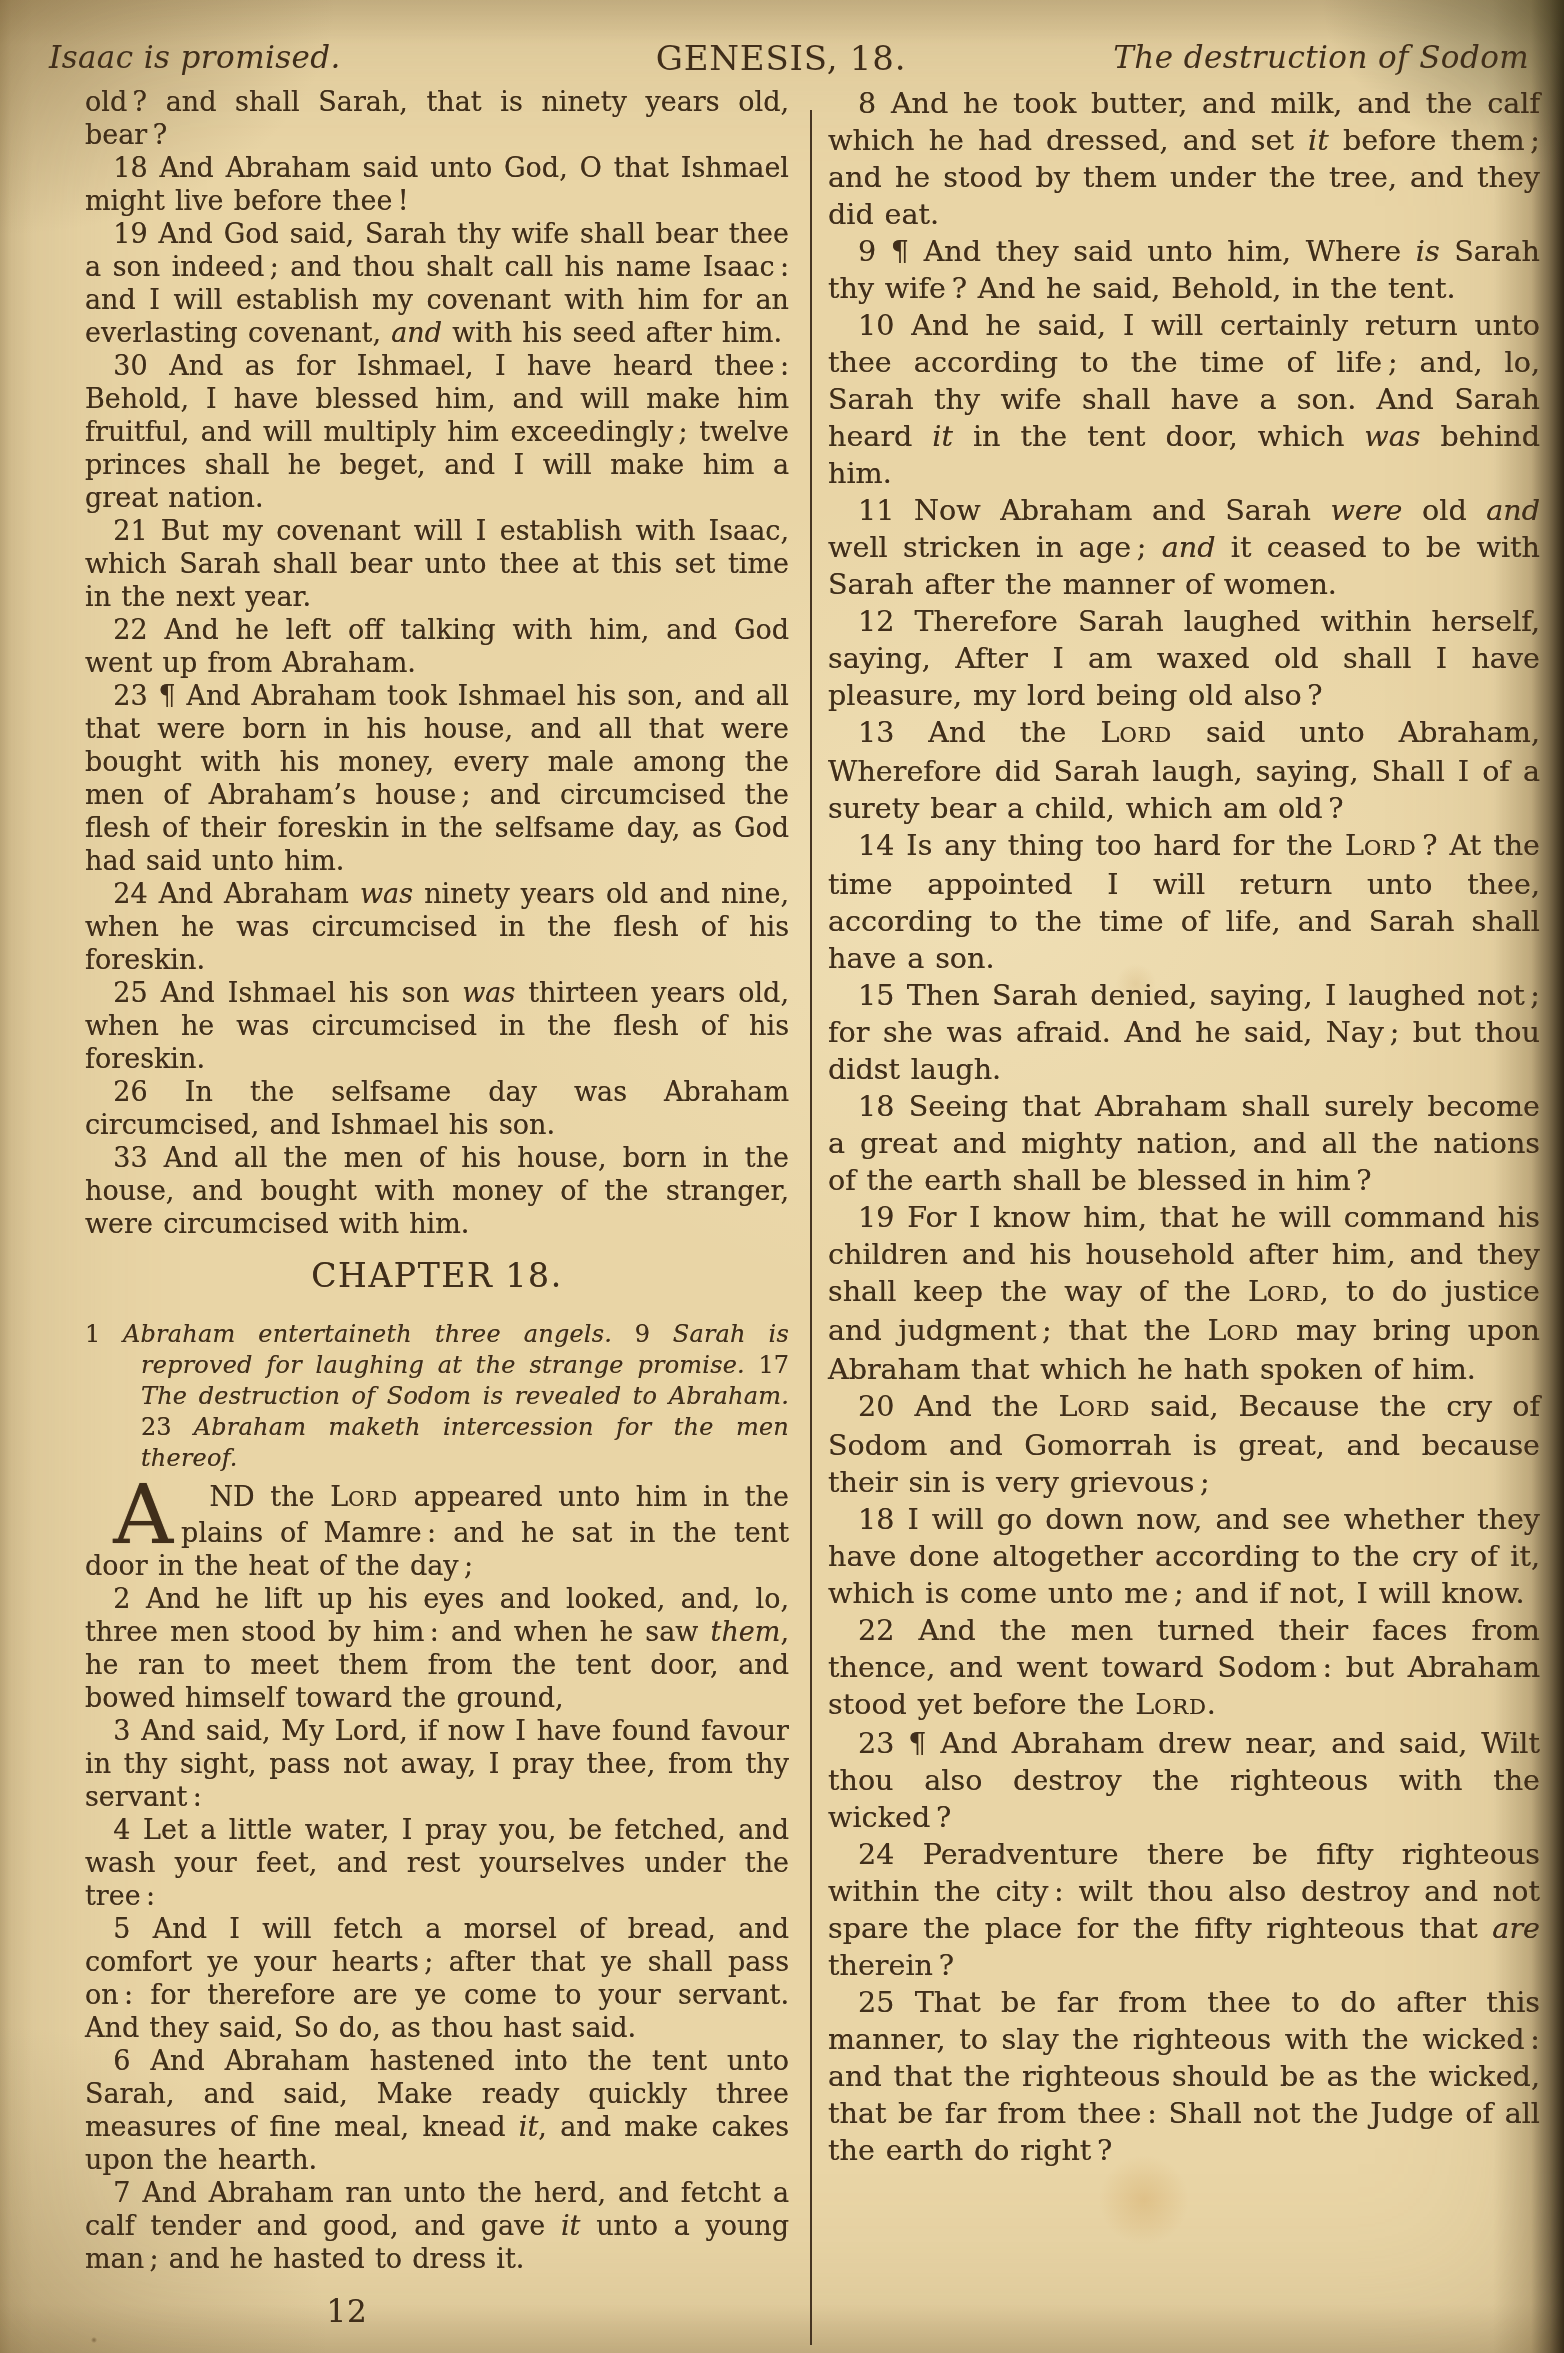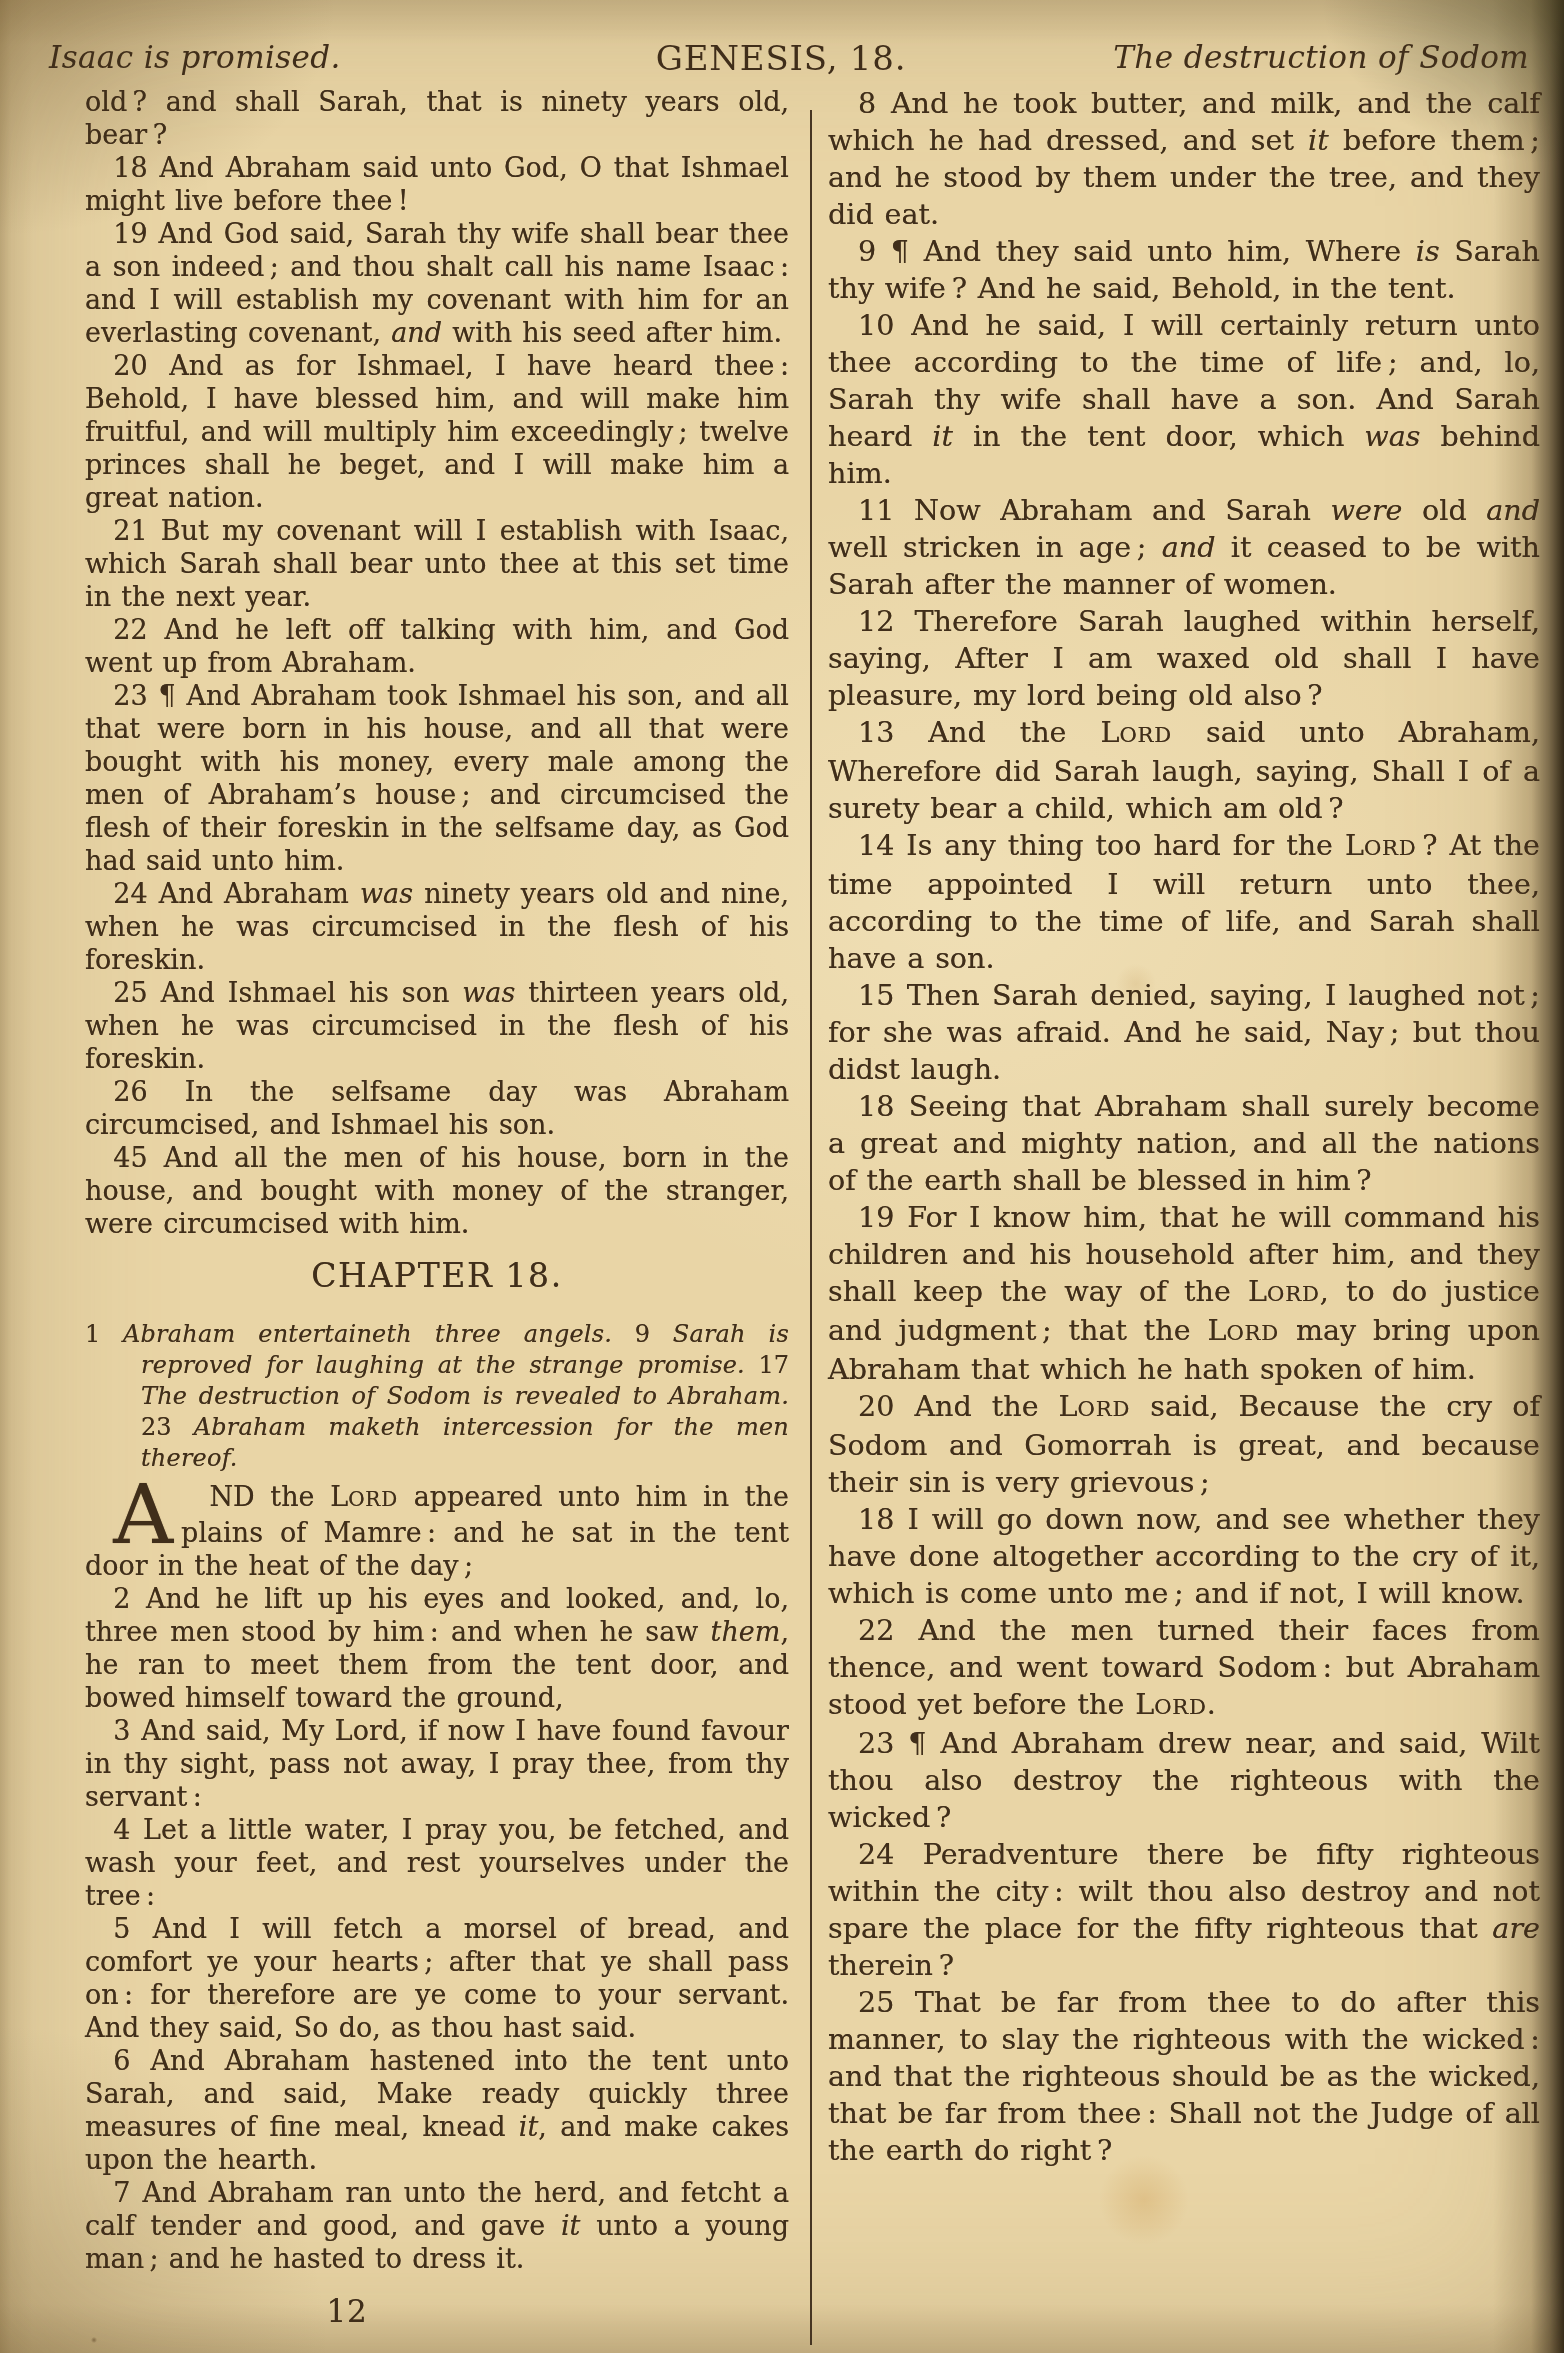--- a/index.html
+++ b/index.html
@@ -78,28 +78,28 @@
     <div class="rh-right">The destruction of Sodom</div>
   </div>
 
   <div class="divider"></div>
 
   <div class="columns">
     <div class="col col-left">
         <p class="verse noindent">old ? and shall Sarah, that is ninety years old, bear ?</p>
         <p class="verse">18 And Abraham said unto God, O that Ishmael might live before thee !</p>
         <p class="verse">19 And God said, Sarah thy wife shall bear thee a son indeed ; and thou shalt call his name Isaac : and I will establish my covenant with him for an everlasting covenant, <em>and</em> with his seed after him.</p>
-        <p class="verse">20 And as for Ishmael, I have heard thee : Behold, I have blessed him, and will make him fruitful, and will multiply him exceedingly ; twelve princes shall he beget, and I will make him a great nation.</p>
+        <p class="verse">30 And as for Ishmael, I have heard thee : Behold, I have blessed him, and will make him fruitful, and will multiply him exceedingly ; twelve princes shall he beget, and I will make him a great nation.</p>
         <p class="verse">21 But my covenant will I establish with Isaac, which Sarah shall bear unto thee at this set time in the next year.</p>
         <p class="verse">22 And he left off talking with him, and God went up from Abraham.</p>
         <p class="verse">23 ¶ And Abraham took Ishmael his son, and all that were born in his house, and all that were bought with his money, every male among the men of Abraham’s house ; and circumcised the flesh of their foreskin in the selfsame day, as God had said unto him.</p>
         <p class="verse">24 And Abraham <em>was</em> ninety years old and nine, when he was circumcised in the flesh of his foreskin.</p>
         <p class="verse">25 And Ishmael his son <em>was</em> thirteen years old, when he was circumcised in the flesh of his foreskin.</p>
         <p class="verse">26 In the selfsame day was Abraham circumcised, and Ishmael his son.</p>
-        <p class="verse">45 And all the men of his house, born in the house, and bought with money of the stranger, were circumcised with him.</p>
+        <p class="verse">33 And all the men of his house, born in the house, and bought with money of the stranger, were circumcised with him.</p>
         <h2 class="chapter-heading">CHAPTER 18.</h2>
         <p class="summary">1 <em>Abraham entertaineth three angels.</em> 9 <em>Sarah is reproved for laughing at the strange promise.</em> 17 <em>The destruction of Sodom is revealed to Abraham.</em> 23 <em>Abraham maketh intercession for the men thereof.</em></p>
         <p class="verse drop"><span class="dropcap">A</span>ND the L<span class="sc">ORD</span> appeared unto him in the plains of Mamre : and he sat in the tent door in the heat of the day ;</p>
         <p class="verse">2 And he lift up his eyes and looked, and, lo, three men stood by him : and when he saw <em>them</em>, he ran to meet them from the tent door, and bowed himself toward the ground,</p>
         <p class="verse">3 And said, My Lord, if now I have found favour in thy sight, pass not away, I pray thee, from thy servant :</p>
         <p class="verse">4 Let a little water, I pray you, be fetched, and wash your feet, and rest yourselves under the tree :</p>
         <p class="verse">5 And I will fetch a morsel of bread, and comfort ye your hearts ; after that ye shall pass on : for therefore are ye come to your servant. And they said, So do, as thou hast said.</p>
         <p class="verse">6 And Abraham hastened into the tent unto Sarah, and said, Make ready quickly three measures of fine meal, knead <em>it</em>, and make cakes upon the hearth.</p>
         <p class="verse">7 And Abraham ran unto the herd, and fetcht a calf tender and good, and gave <em>it</em> unto a young man ; and he hasted to dress it.</p>
       </div>

